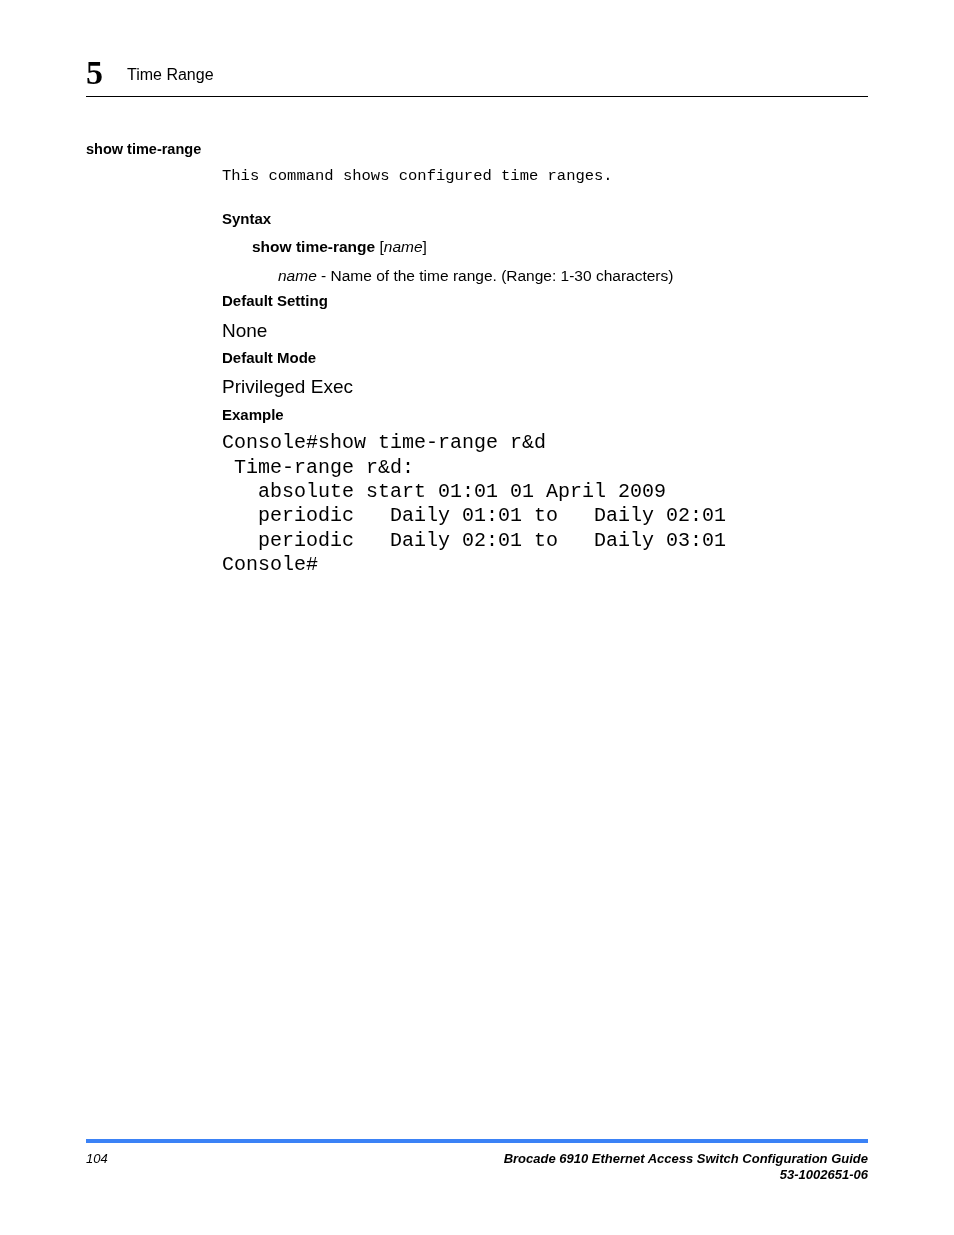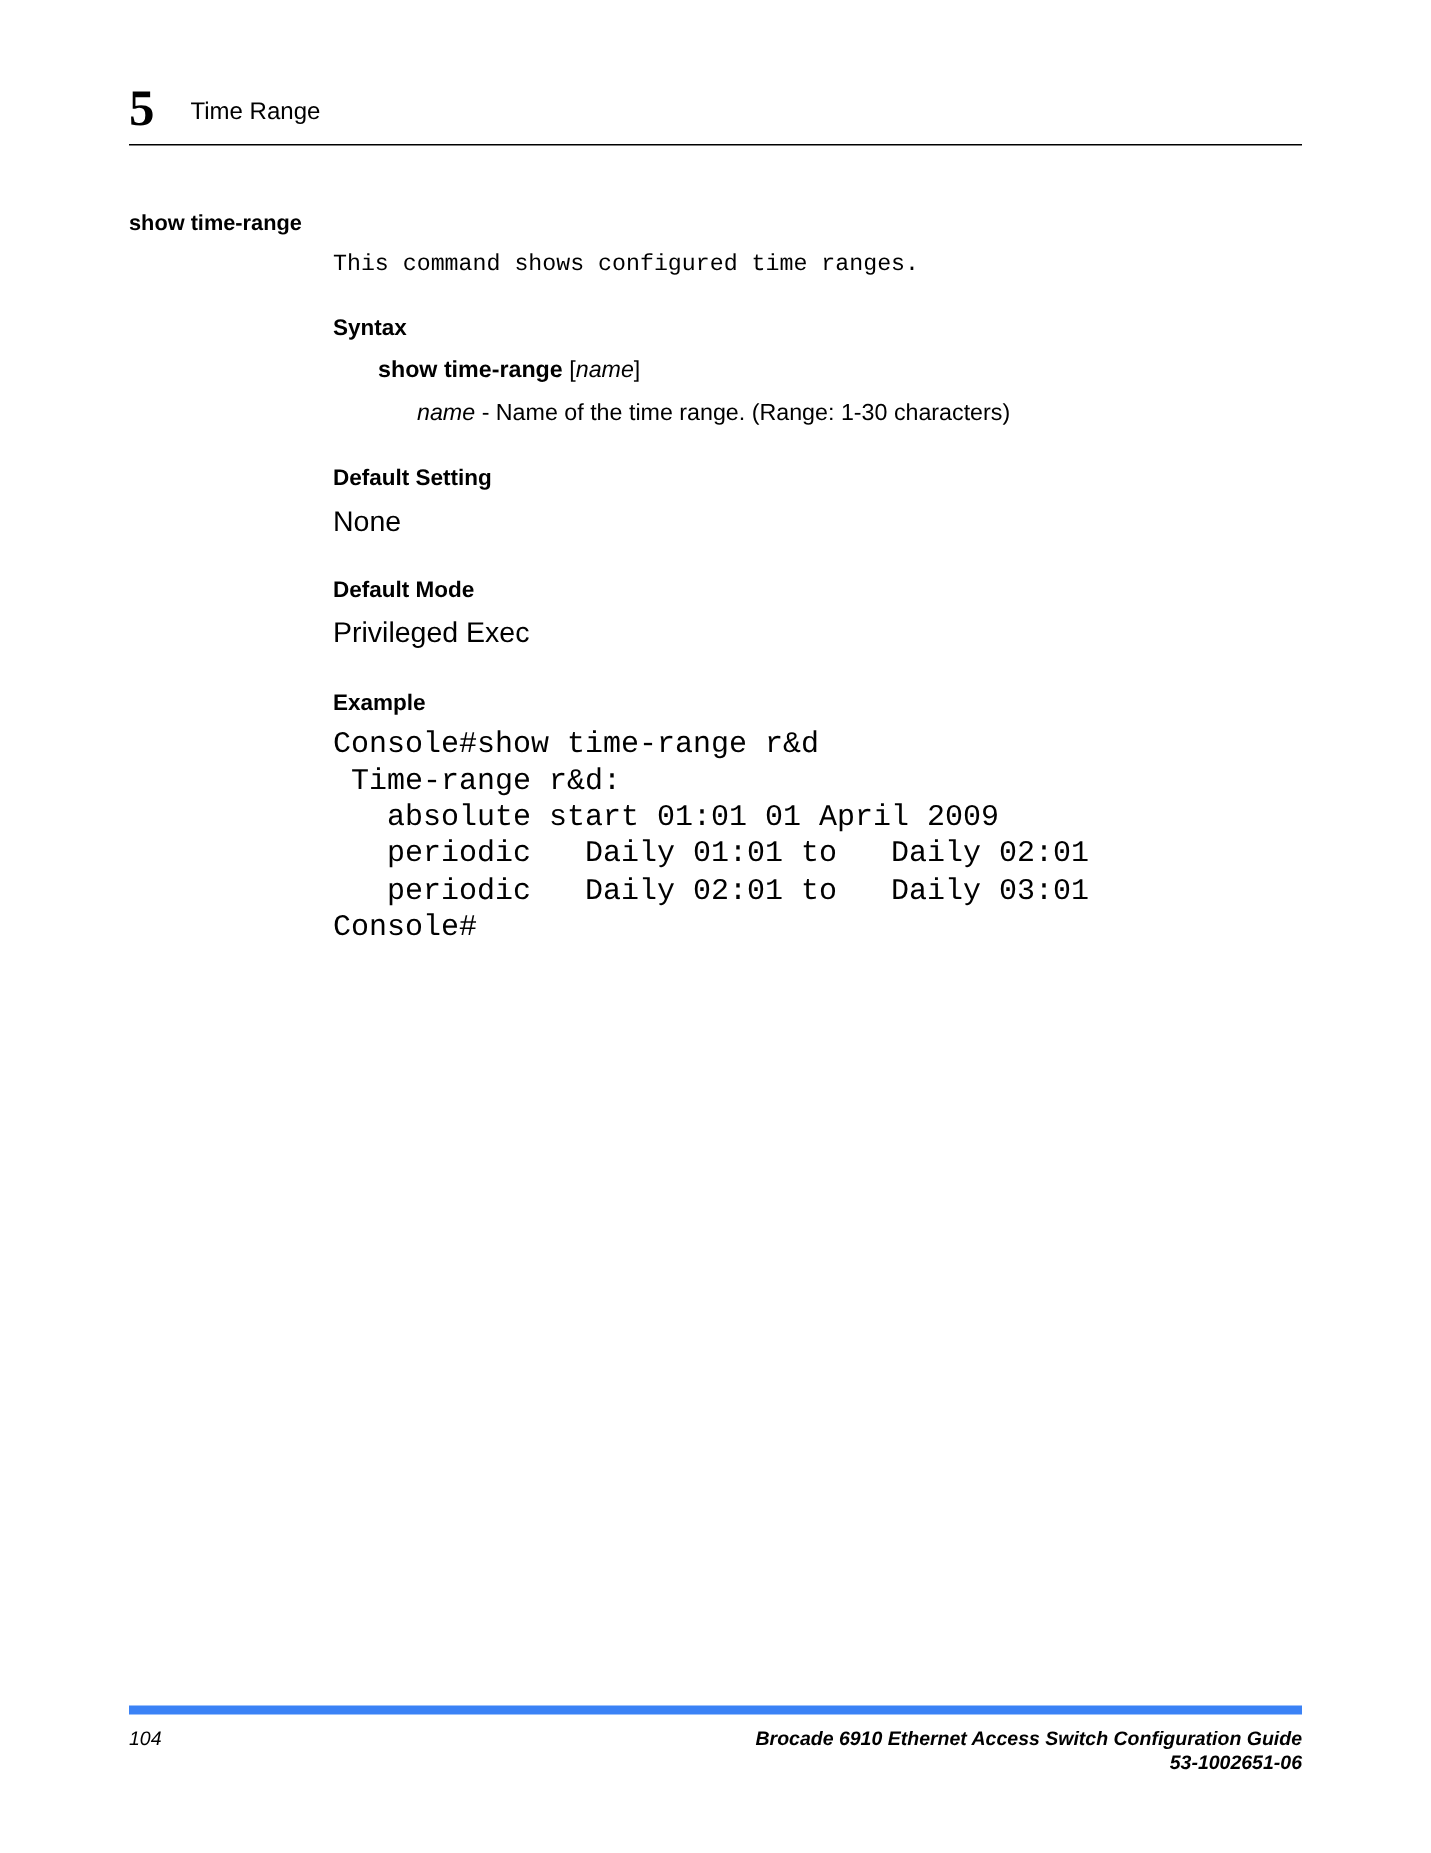--- a/index.html
+++ b/index.html
@@ -59,21 +59,21 @@
   .intro {
     margin: 0 0 22px 0;
     font-family: Liberation Mono, monospace;
   }
   .sect-head {
     font-weight: bold;
     font-size: 15px;
     margin: 0 0 6px 0;
   }
   .sect-head.tight {
-    margin-top: 22px;
+    margin-top: 4px;
   }
   .syntax-line {
     margin: 0 0 8px 30px;
     font-size: 15.5px;
   }
   .syntax-line .cmd-bold { font-weight: bold; }
   .syntax-line .cmd-ital { font-style: italic; }
   .param-desc {
     margin: 0 0 0 56px;
     font-size: 15.5px;
@@ -88,21 +88,21 @@
     font-size: 20px;
     white-space: pre;
     line-height: 1.22;
     margin-top: 4px;
   }
   .footer {
     position: absolute;
     bottom: 52px;
     left: 86px;
     right: 86px;
-    border-top: 6px solid #3b82f6;
+    border-top: 4px solid #3b82f6;
     padding-top: 8px;
     font-style: italic;
     font-size: 13px;
     display: flex;
     justify-content: space-between;
     align-items: flex-start;
   }
   .footer .page-num {
     font-style: italic;
   }

